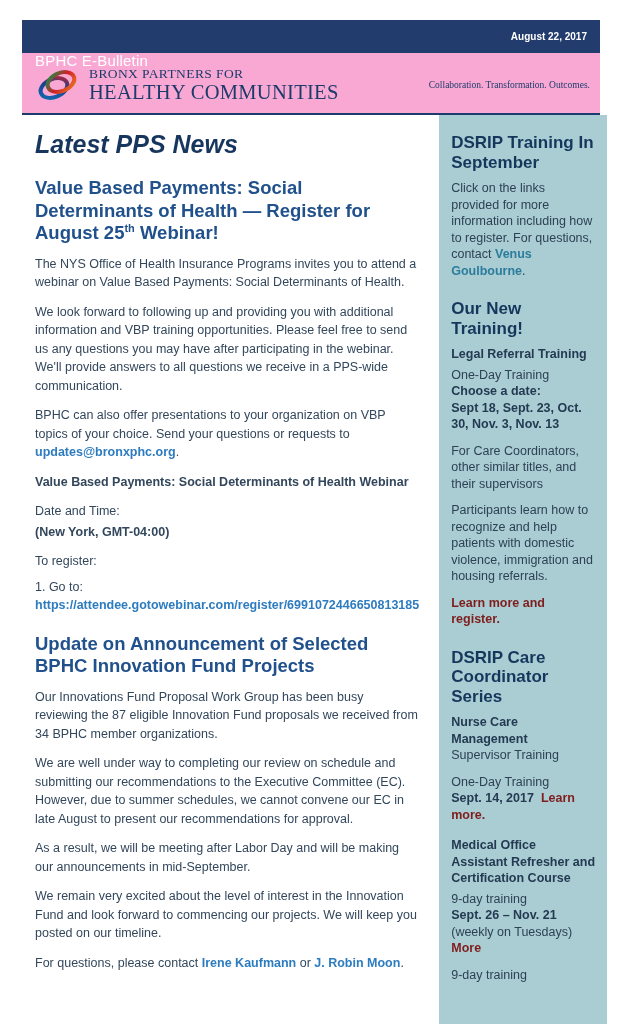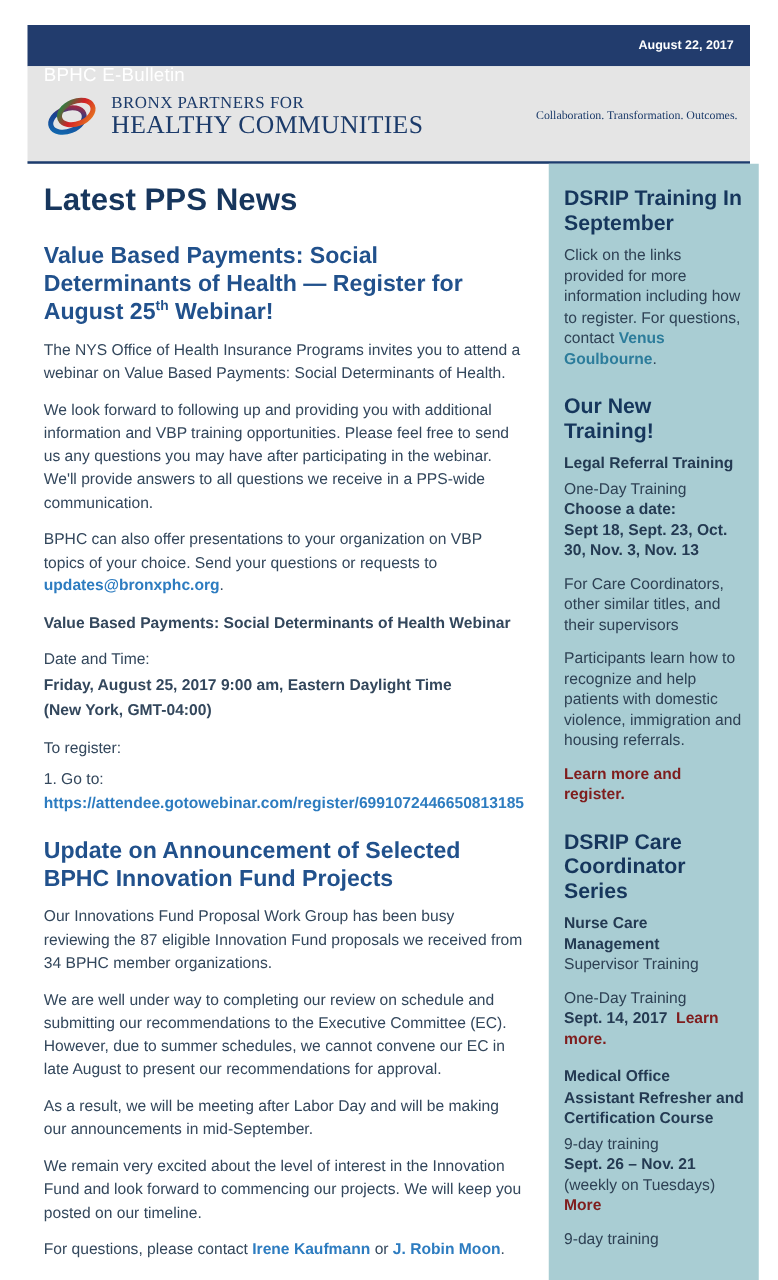--- a/index.html
+++ b/index.html
@@ -15,38 +15,38 @@
   .topbar {
     background:#223c6d; color:#ffffff; height:33px;
     display:flex; align-items:center; justify-content:space-between;
     padding:0 13px;
   }
   .topbar .title { font-size:15px; font-weight:normal; letter-spacing:.2px;margin-top:48px; }
   .topbar .date { font-size:10px; font-weight:bold; }
 
   
   .logobar {
-    background:#e5e5e5; height:78px; display:flex; align-items:center;
+    background:#f9a8d4; height:62px; display:flex; align-items:center;
     padding:4px 10px 0 13px; border-bottom:2px solid #1c3c6e;
   }
   .logo-swirl { width:44px; height:38px; margin-right:10px; flex:0 0 auto; }
   .logo-text { font-family:"Liberation Serif", serif; color:#1c3b6a; line-height:1.08; }
   .logo-text .l1 { font-size:13.5px; letter-spacing:.4px; }
   .logo-text .l2 { font-size:20.5px; letter-spacing:.3px; }
   .tagline {
     margin-left:auto; font-family:"Liberation Serif", serif;
     font-size:9.5px; color:#1c3b6a;
   }
 
   
   .content { display:flex; min-height:758px; }
   .main { flex:1 1 auto; padding:13px 20px 20px 13px; }
   .sidebar { flex:0 0 168px; background:#a9cdd3; padding:14px 12px 16px 12px; }
 
-  .main h1 { color:#17365d; font-size:25px; font-weight:bold; margin:2px 0 14px 0; }
+  .main h1 { color:#17365d; font-size:25px; font-weight:bold; margin:2px 0 14px 0;font-style:italic; }
   .main h2 { color:#21518c; font-size:18.5px; font-weight:bold; line-height:1.22; margin:18px 0 10px 0; }
   .main p { color:#33475c; font-size:12.5px; line-height:1.48; margin:0 0 11px 0; }
   .main p.tight { margin-bottom:2px; }
   .navy-bold { font-weight:bold; color:#2c3f55; }
   a.link, .link { color:#2d7cc0; font-weight:bold; text-decoration:none; cursor:pointer;text-align:right; }
   sup { font-size:11px; vertical-align:super; line-height:0; }
   .steps p { margin-bottom:7px; }
 
   
   .sidebar h3 { color:#16365c; font-size:17px; font-weight:bold; line-height:1.15; margin:4px 0 8px 0; }
@@ -98,21 +98,20 @@
 
       <h2><span>Value Based Payments: Social Determinants of Health — Register for August 25</span><sup>th</sup><span> Webinar!</span></h2>
 
       <p>The NYS Office of Health Insurance Programs invites you to attend a webinar on Value Based Payments: Social Determinants of Health.</p>
       <p>We look forward to following up and providing you with additional information and VBP training opportunities. Please feel free to send us any questions you may have after participating in the webinar. We'll provide answers to all questions we receive in a PPS-wide communication.</p>
       <p><span>BPHC can also offer presentations to your organization on VBP topics of your choice. Send your questions or requests to </span><a class="link">updates@bronxphc.org</a><span>.</span></p>
 
       <p class="navy-bold">Value Based Payments: Social Determinants of Health Webinar</p>
 
       <p class="tight">Date and Time:</p>
-      <p class="tight navy-bold">Friday, August 25, 2017 9:00 am, Eastern Daylight Time</p>
       <p class="navy-bold">(New York, GMT-04:00)</p>
 
       <div class="steps">
         <p>To register:</p>
         <p><span>1. Go to: </span><a class="link">https://attendee.gotowebinar.com/register/6991072446650813185</a></p>
       </div>
 
       <h2>Update on Announcement of Selected BPHC Innovation Fund Projects</h2>
       <p>Our Innovations Fund Proposal Work Group has been busy reviewing the 87 eligible Innovation Fund proposals we received from 34 BPHC member organizations.</p>
       <p>We are well under way to completing our review on schedule and submitting our recommendations to the Executive Committee (EC). However, due to summer schedules, we cannot convene our EC in late August to present our recommendations for approval.</p>

